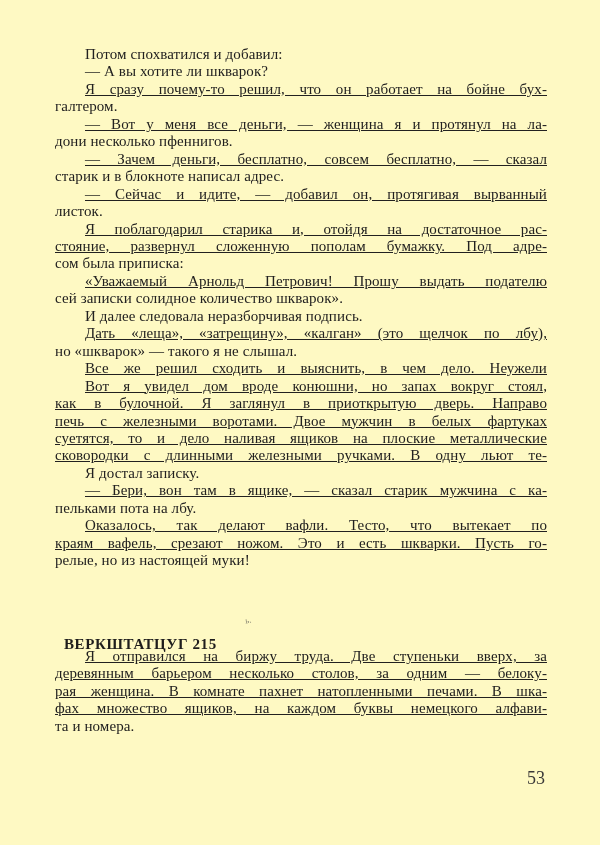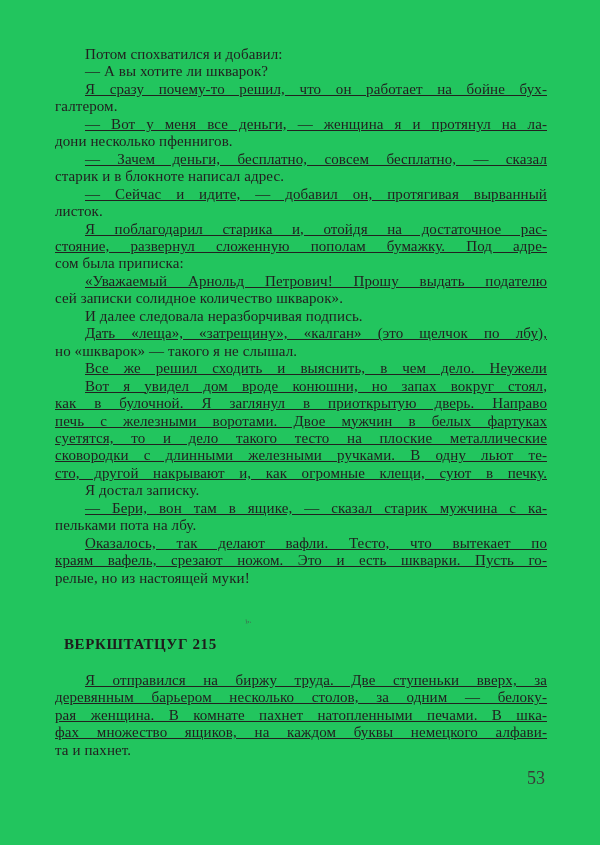--- a/index.html
+++ b/index.html
@@ -4,35 +4,35 @@
 <style>
   html, body {
     margin: 0;
     padding: 0;
     background: #fbfbf9;
   }
   .page {
     position: relative;
     width: 600px;
     height: 845px;
-    background: #22c55e;
+    background: #fef9c3;
     font-family: "Liberation Serif", "DejaVu Serif", serif;
     color: #222120;
     overflow: hidden;
   }
   .textblock {
     position: absolute;
     left: 55px;
     width: 492px;
     font-size: 15px;
     line-height: 17.45px;
     letter-spacing: 0.1px;
   }
   .textblock-1 { top: 46px; }
-  .textblock-2 { top: 672px; }
+  .textblock-2 { top: 648px; }
   .para { margin: 0; }
   .line { min-height: 17.45px; white-space: normal; }
   .line.indent { text-indent: 30px; }
   .line.just {
     text-align: justify;
     text-align-last: justify;
     text-decoration: underline;
   }
   .heading {
     position: absolute;
@@ -104,23 +104,22 @@
         <div class="line indent just">Дать «леща», «затрещину», «калган» (это щелчок по лбу),</div>
         <div class="line">но «шкварок» — такого я не слышал.</div>
       </div>
       <div class="para">
         <div class="line indent just">Все же решил сходить и выяснить, в чем дело. Неужели</div>
       </div>
       <div class="para">
         <div class="line indent just">Вот я увидел дом вроде конюшни, но запах вокруг стоял,</div>
         <div class="line just">как в булочной. Я заглянул в приоткрытую дверь. Направо</div>
         <div class="line just">печь с железными воротами. Двое мужчин в белых фартуках</div>
-        <div class="line just">суетятся, то и дело такого тесто на плоские металлические</div>
+        <div class="line just">суетятся, то и дело наливая ящиков на плоские металлические</div>
         <div class="line just">сковородки с длинными железными ручками. В одну льют те-</div>
-        <div class="line just">сто, другой накрывают и, как огромные клещи, суют в печку.</div>
       </div>
       <div class="para">
         <div class="line indent">Я достал записку.</div>
       </div>
       <div class="para">
         <div class="line indent just">— Бери, вон там в ящике, — сказал старик мужчина с ка-</div>
         <div class="line">пельками пота на лбу.</div>
       </div>
       <div class="para">
         <div class="line indent just">Оказалось, так делают вафли. Тесто, что вытекает по</div>
@@ -132,19 +131,19 @@
   <div class="artifact">ь.</div>
 
   <div class="heading">ВЕРКШТАТЦУГ 215</div>
 
   <div class="textblock textblock-2">
       <div class="para">
         <div class="line indent just">Я отправился на биржу труда. Две ступеньки вверх, за</div>
         <div class="line just">деревянным барьером несколько столов, за одним — белоку-</div>
         <div class="line just">рая женщина. В комнате пахнет натопленными печами. В шка-</div>
         <div class="line just">фах множество ящиков, на каждом буквы немецкого алфави-</div>
-        <div class="line">та и пахнет.</div>
+        <div class="line">та и номера.</div>
       </div>
     </div>
 
   <div class="pagenum">53</div>
 
 </div>
 
 </body></html>

